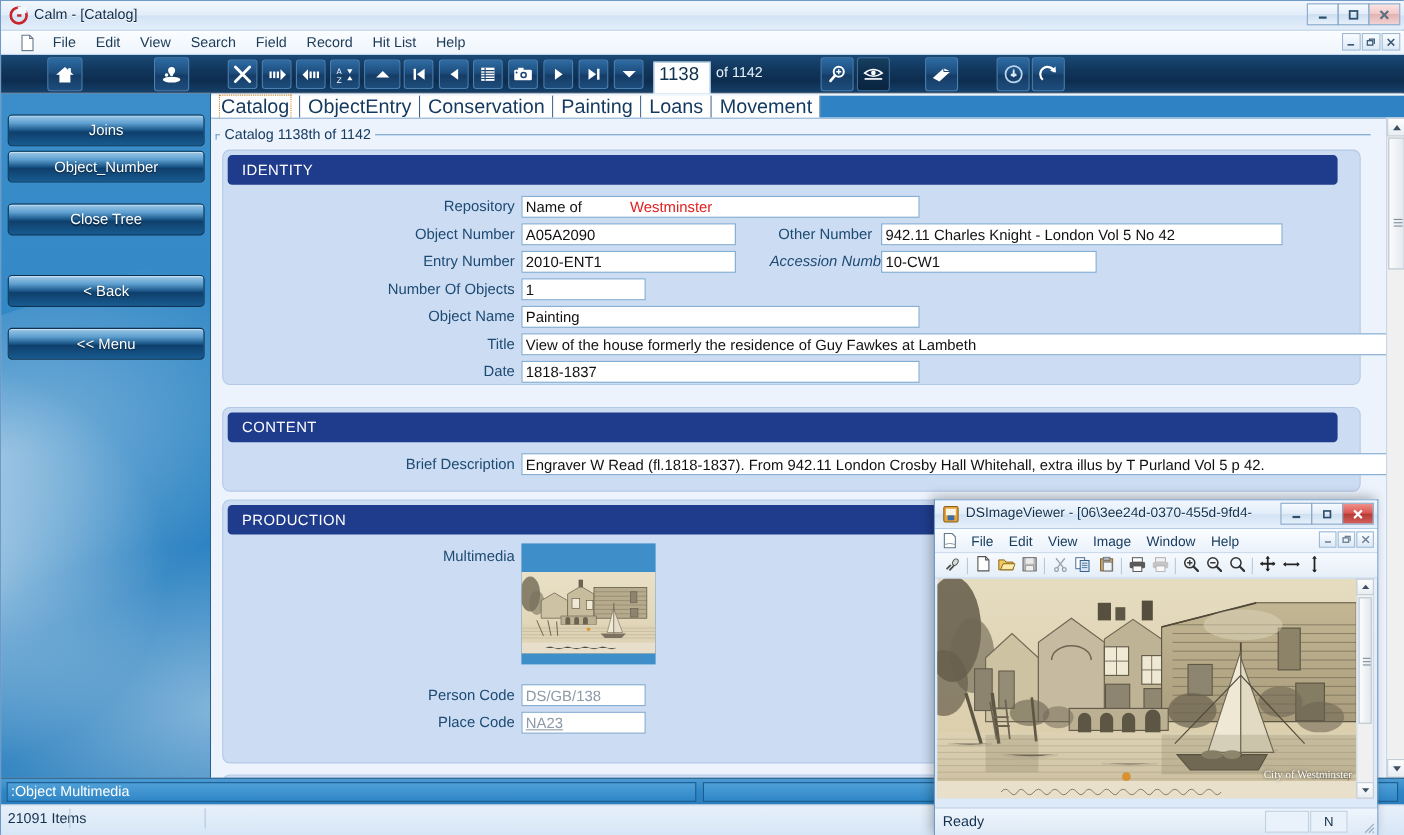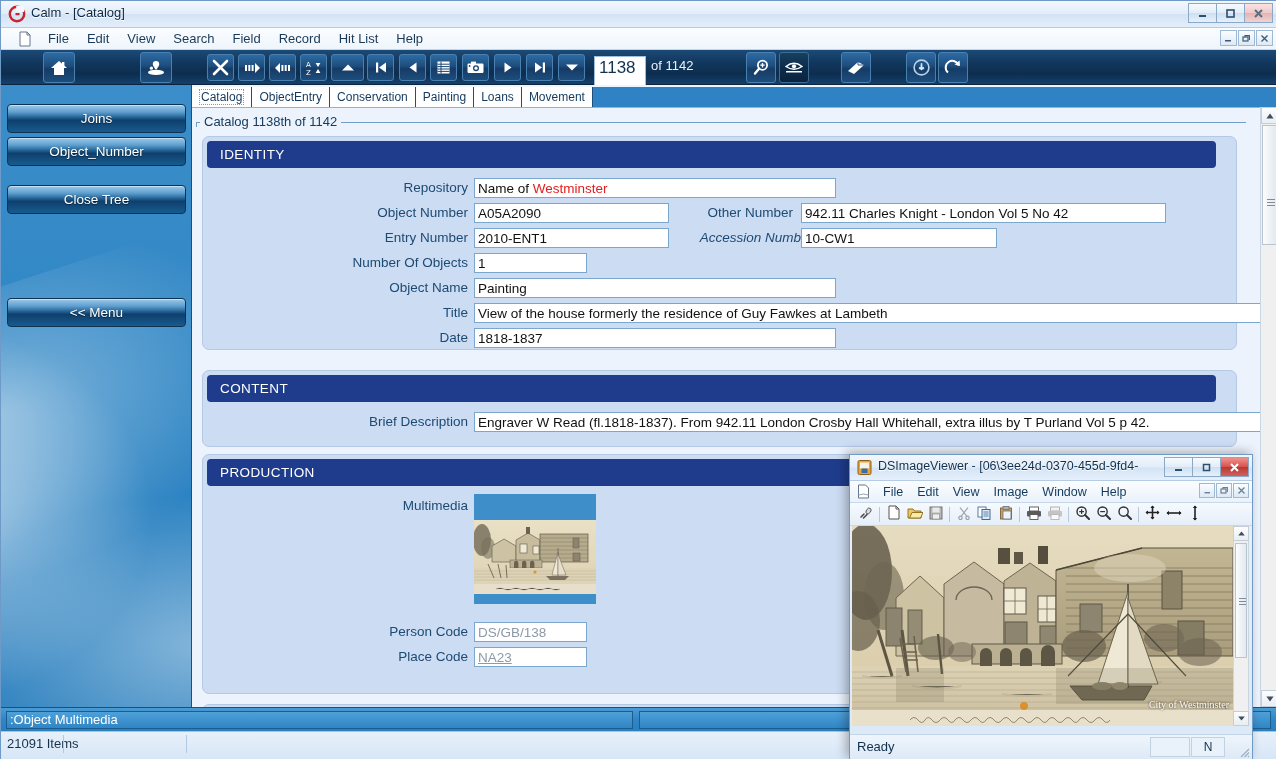--- a/index.html
+++ b/index.html
@@ -127,21 +127,21 @@
   #content {
     position: absolute; left: 191px; top: 84px; width: 1085px; height: 622px;
     background: #eef5fd;
   }
   #tabstrip {
     position: absolute; left: 0; top: 2px; width: 1085px; height: 20px;
     display: flex; align-items: flex-end;
   }
   .tab {
     height: 20px; padding: 0 7px;
-    font-size: 12px; color: #13395e;
+    font-size: 18px; color: #13395e;
     background: #ffffff;
     border-right: 1px solid #1f4e7a;
     display: flex; align-items: center;
     white-space: nowrap;
   }
   .tab.active { color: #14395e; }
   .tab.active span.lbl { border: 1px dotted #d08a2a; padding: 0 1px; }
   #tab-filler { flex: 1; background: #2f82c4; height: 20px; }
 
   #formarea {
@@ -183,21 +183,21 @@
   }
   .fld-input {
     position: absolute; height: 20px;
     background: #ffffff;
     border: 1px solid #7ba7cf;
     font-size: 13.5px; color: #111111;
     padding: 1px 3px; line-height: 17px;
     white-space: nowrap; overflow: hidden;
   }
   .fld-input.gray { color: #8d9aa8; }
-  .hl-red { color: #e02020; }
+  .hl-red { color: #e02020; margin-left: 40px; }
 
   
   #mm-thumb {
     position: absolute;
     background: #3d8ec9;
     border: 0;
     overflow: hidden;
   }
   .engraving {
     background:
@@ -586,20 +586,21 @@
           <path d="M15.6 1.4 L15.9 7 L10.6 5.4 Z" fill="#ffffff"></path>
         </svg>
       </span>
     </div>
   </div>
 
   <div id="sidebar">
     <div class="sb-btn" style="top:19px;">Joins</div>
     <div class="sb-btn" style="top:52px;">Object_Number</div>
     <div class="sb-btn" style="top:100px;">Close Tree</div>
+    <div class="sb-btn" style="top:165px;">&lt; Back</div>
     <div class="sb-btn" style="top:213px;">&lt;&lt; Menu</div>
   </div>
 
   <div id="content">
 
     <div id="tabstrip">
       <div class="tab active">
           <span class="lbl">Catalog</span>
         </div>
       <div class="tab">

